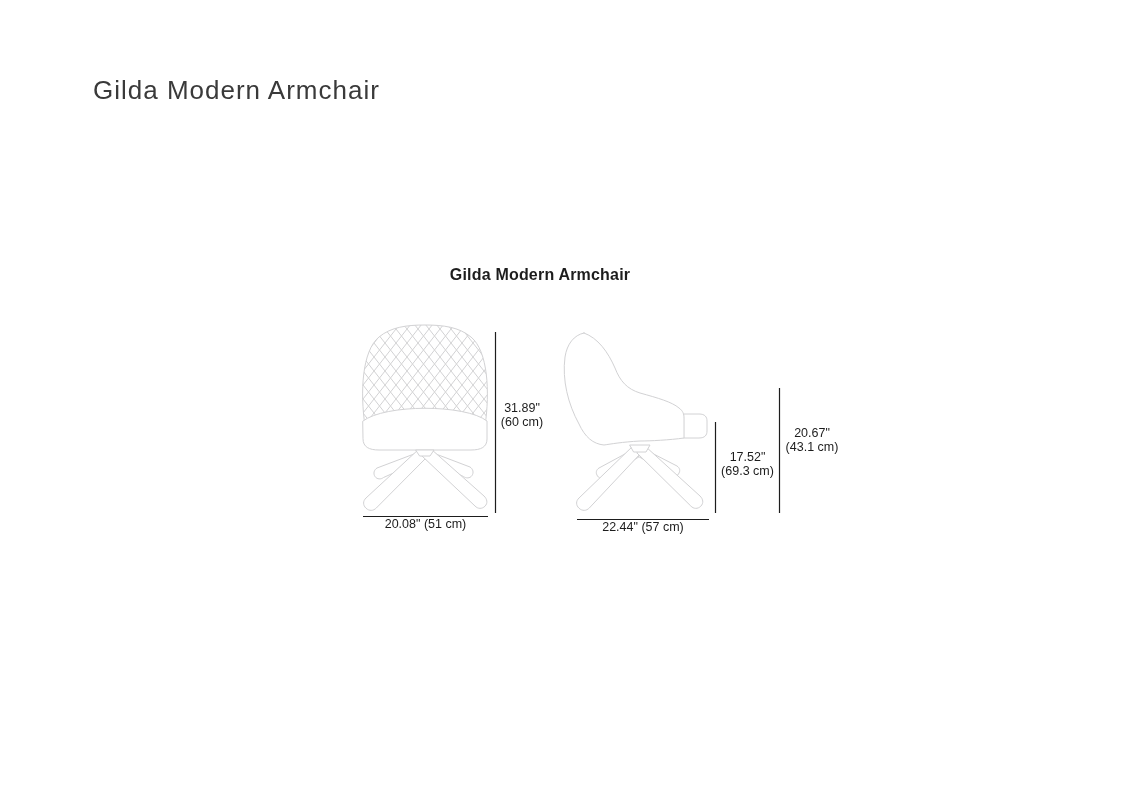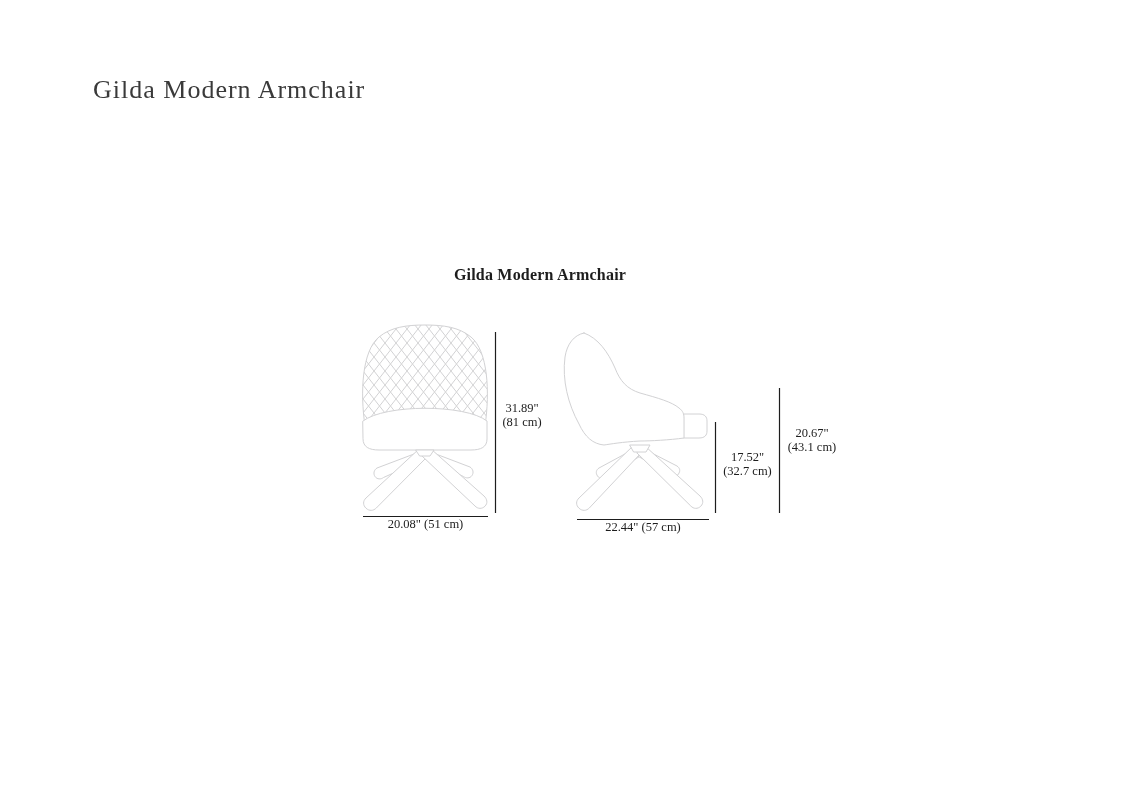--- a/index.html
+++ b/index.html
@@ -5,21 +5,21 @@
   :root{
     --background:#ffffff;
     --artwork-line:#d2d2d4;
     --dimension-line:#1d1d1d;
     --text:#1d1d1d;
     --title-text:#3a3a3a;
   }
   *{margin:0;padding:0;box-sizing:border-box;}
   html,body{width:1136px;height:800px;background:var(--background);overflow:hidden;}
   .page{position:relative;width:1136px;height:800px;background:var(--background);
-        font-family:Liberation Serif, serif;}
+        font-family:Liberation Sans, sans-serif;}
   .page-title{position:absolute;left:93px;top:75px;font-size:26px;font-weight:400;
         letter-spacing:1px;color:var(--title-text);white-space:nowrap;}
   .diagram-title{position:absolute;left:430px;top:266px;width:220px;text-align:center;
         font-size:16px;font-weight:bold;letter-spacing:.2px;color:var(--text);white-space:nowrap;}
   .art-svg{position:absolute;left:0;top:0;}
   .art-fill{stroke:var(--artwork-line);fill:#ffffff;stroke-width:1;stroke-linejoin:round;stroke-linecap:round;}
   .dim-line{stroke:var(--dimension-line);stroke-width:1.2;}
   .dim-label{position:absolute;font-size:12.5px;line-height:13.5px;color:var(--text);
         text-align:center;white-space:nowrap;}
 </style>
@@ -77,28 +77,28 @@
       <line class="dim-line" x1="495.5" y1="332" x2="495.5" y2="513"></line>
       <line class="dim-line" x1="363" y1="516.5" x2="488" y2="516.5"></line>
       <line class="dim-line" x1="715.5" y1="422" x2="715.5" y2="513"></line>
       <line class="dim-line" x1="779.5" y1="388" x2="779.5" y2="513"></line>
       <line class="dim-line" x1="577" y1="519.5" x2="709" y2="519.5"></line>
     </g>
   </svg>
 
   <div class="dim-label" style="left:494px;top:402px;width:56px;">
     <div>31.89"</div>
-    <div>(81 cm)</div>
+    <div>(60 cm)</div>
   </div>
 
   <div class="dim-label" style="left:363px;top:518px;width:125px;">20.08" (51 cm)</div>
 
   <div class="dim-label" style="left:716px;top:451px;width:63px;">
     <div>17.52"</div>
-    <div>(32.7 cm)</div>
+    <div>(69.3 cm)</div>
   </div>
 
   <div class="dim-label" style="left:781px;top:427px;width:62px;">
     <div>20.67"</div>
     <div>(43.1 cm)</div>
   </div>
 
   <div class="dim-label" style="left:577px;top:521px;width:132px;">22.44" (57 cm)</div>
 
 </div>

